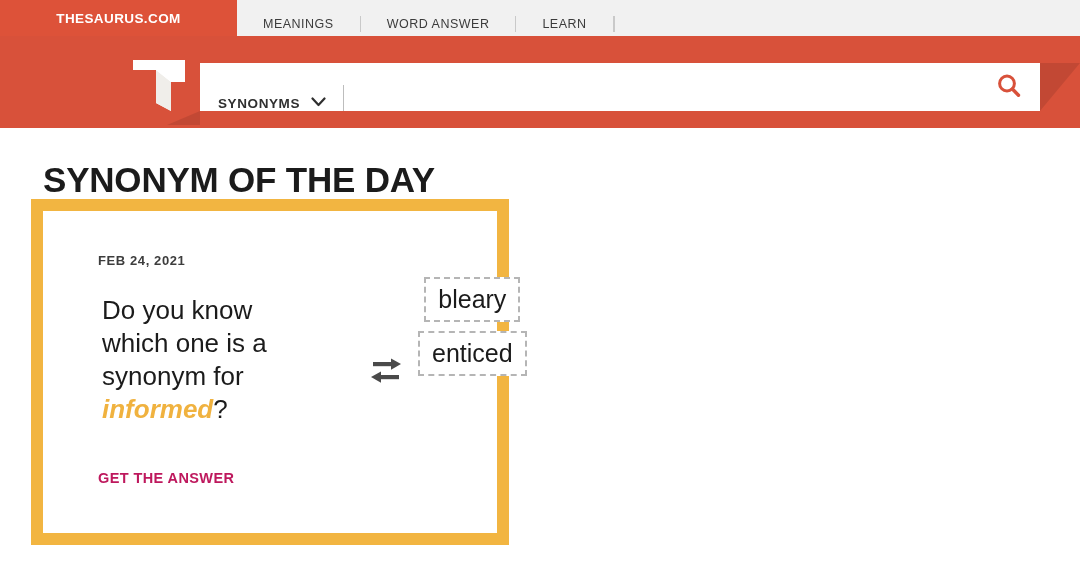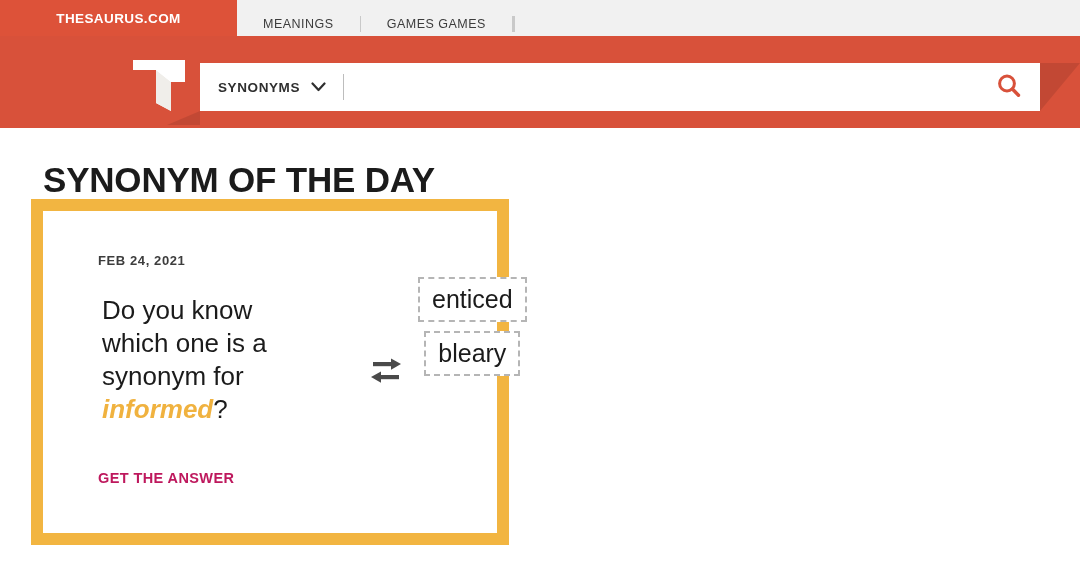--- a/index.html
+++ b/index.html
@@ -75,21 +75,21 @@
     height: 55px;
   }
   .searchbox {
     position: absolute;
     left: 200px;
     top: 27px;
     width: 840px;
     height: 48px;
     background: #ffffff;
     display: flex;
-    align-items: center;
+    align-items: flex-end;
     box-sizing: border-box;
   }
   .shadow-tri {
     position: absolute;
     left: 1040px;
     top: 27px;
     width: 0;
     height: 0;
     border-top: 48px solid rgba(0,0,0,0.10);
     border-right: 40px solid transparent;
@@ -232,22 +232,23 @@
 </head>
 <body>
 
 <div class="topnav">
   <div class="brand-tab">
     <span>THESAURUS.COM</span>
   </div>
   <div class="nav-items">
     <div class="nav-item">MEANINGS</div>
     <div class="nav-sep"></div>
-    <div class="nav-item">GAMES GAMES</div>
+    <div class="nav-item">WORD ANSWER</div>
     <div class="nav-sep"></div>
+    <div class="nav-item">LEARN</div>
     <div class="nav-sep"></div>
     <div class="nav-sep"></div>
   </div>
 </div>
 
 <div class="searchband">
 
   <div class="logo">
     <svg width="56" height="55" viewBox="0 0 56 55" xmlns="http://www.w3.org/2000/svg">
       <polygon points="2,2 54,2 54,24 40,24 40,53 25,45 25,12 2,12" fill="#ffffff"></polygon>
@@ -295,18 +296,18 @@
         <g fill="#4a4a4a">
           <rect x="6" y="7" width="20" height="4.2"></rect>
           <polygon points="24,3.4 34,9.1 24,14.8"></polygon>
           <rect x="12" y="20" width="20" height="4.2"></rect>
           <polygon points="14,16.4 4,22.1 14,27.8"></polygon>
         </g>
       </svg>
     </div>
 
     <div class="choices">
+      <div class="choice">bleary</div>
       <div class="choice">enticed</div>
-      <div class="choice">bleary</div>
     </div>
 
   </div>
 </div>
 
 </body></html>

